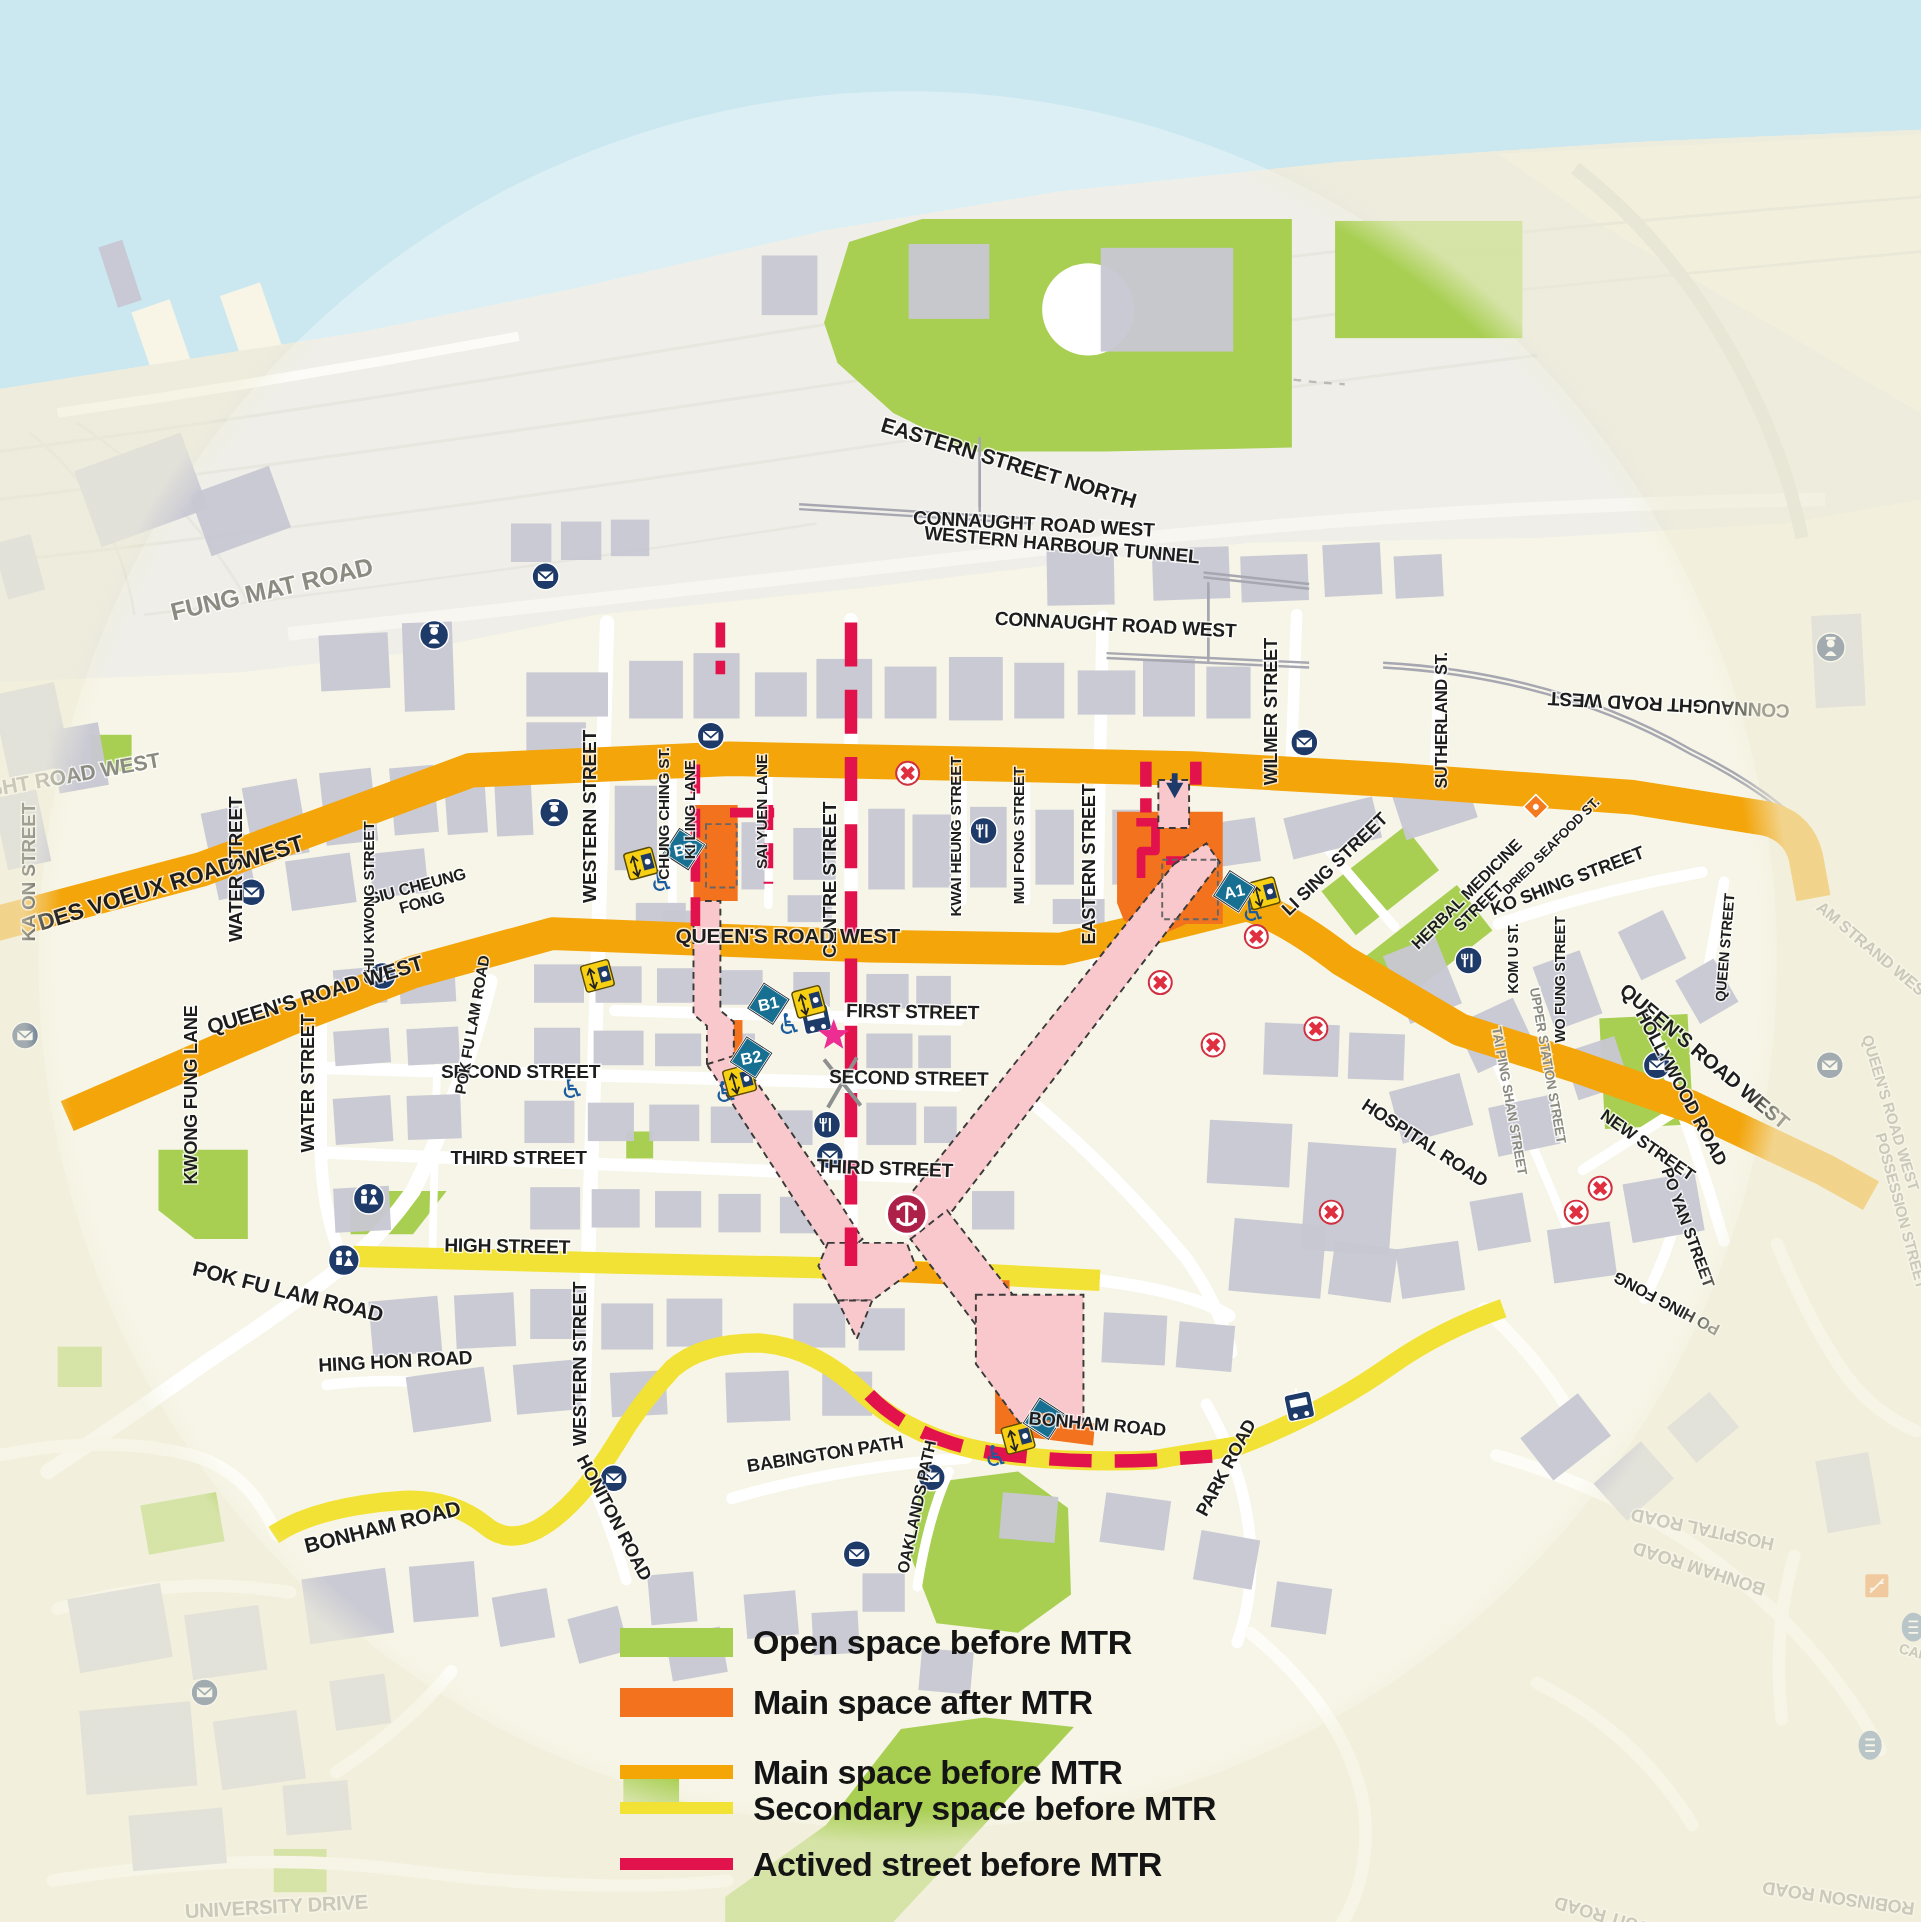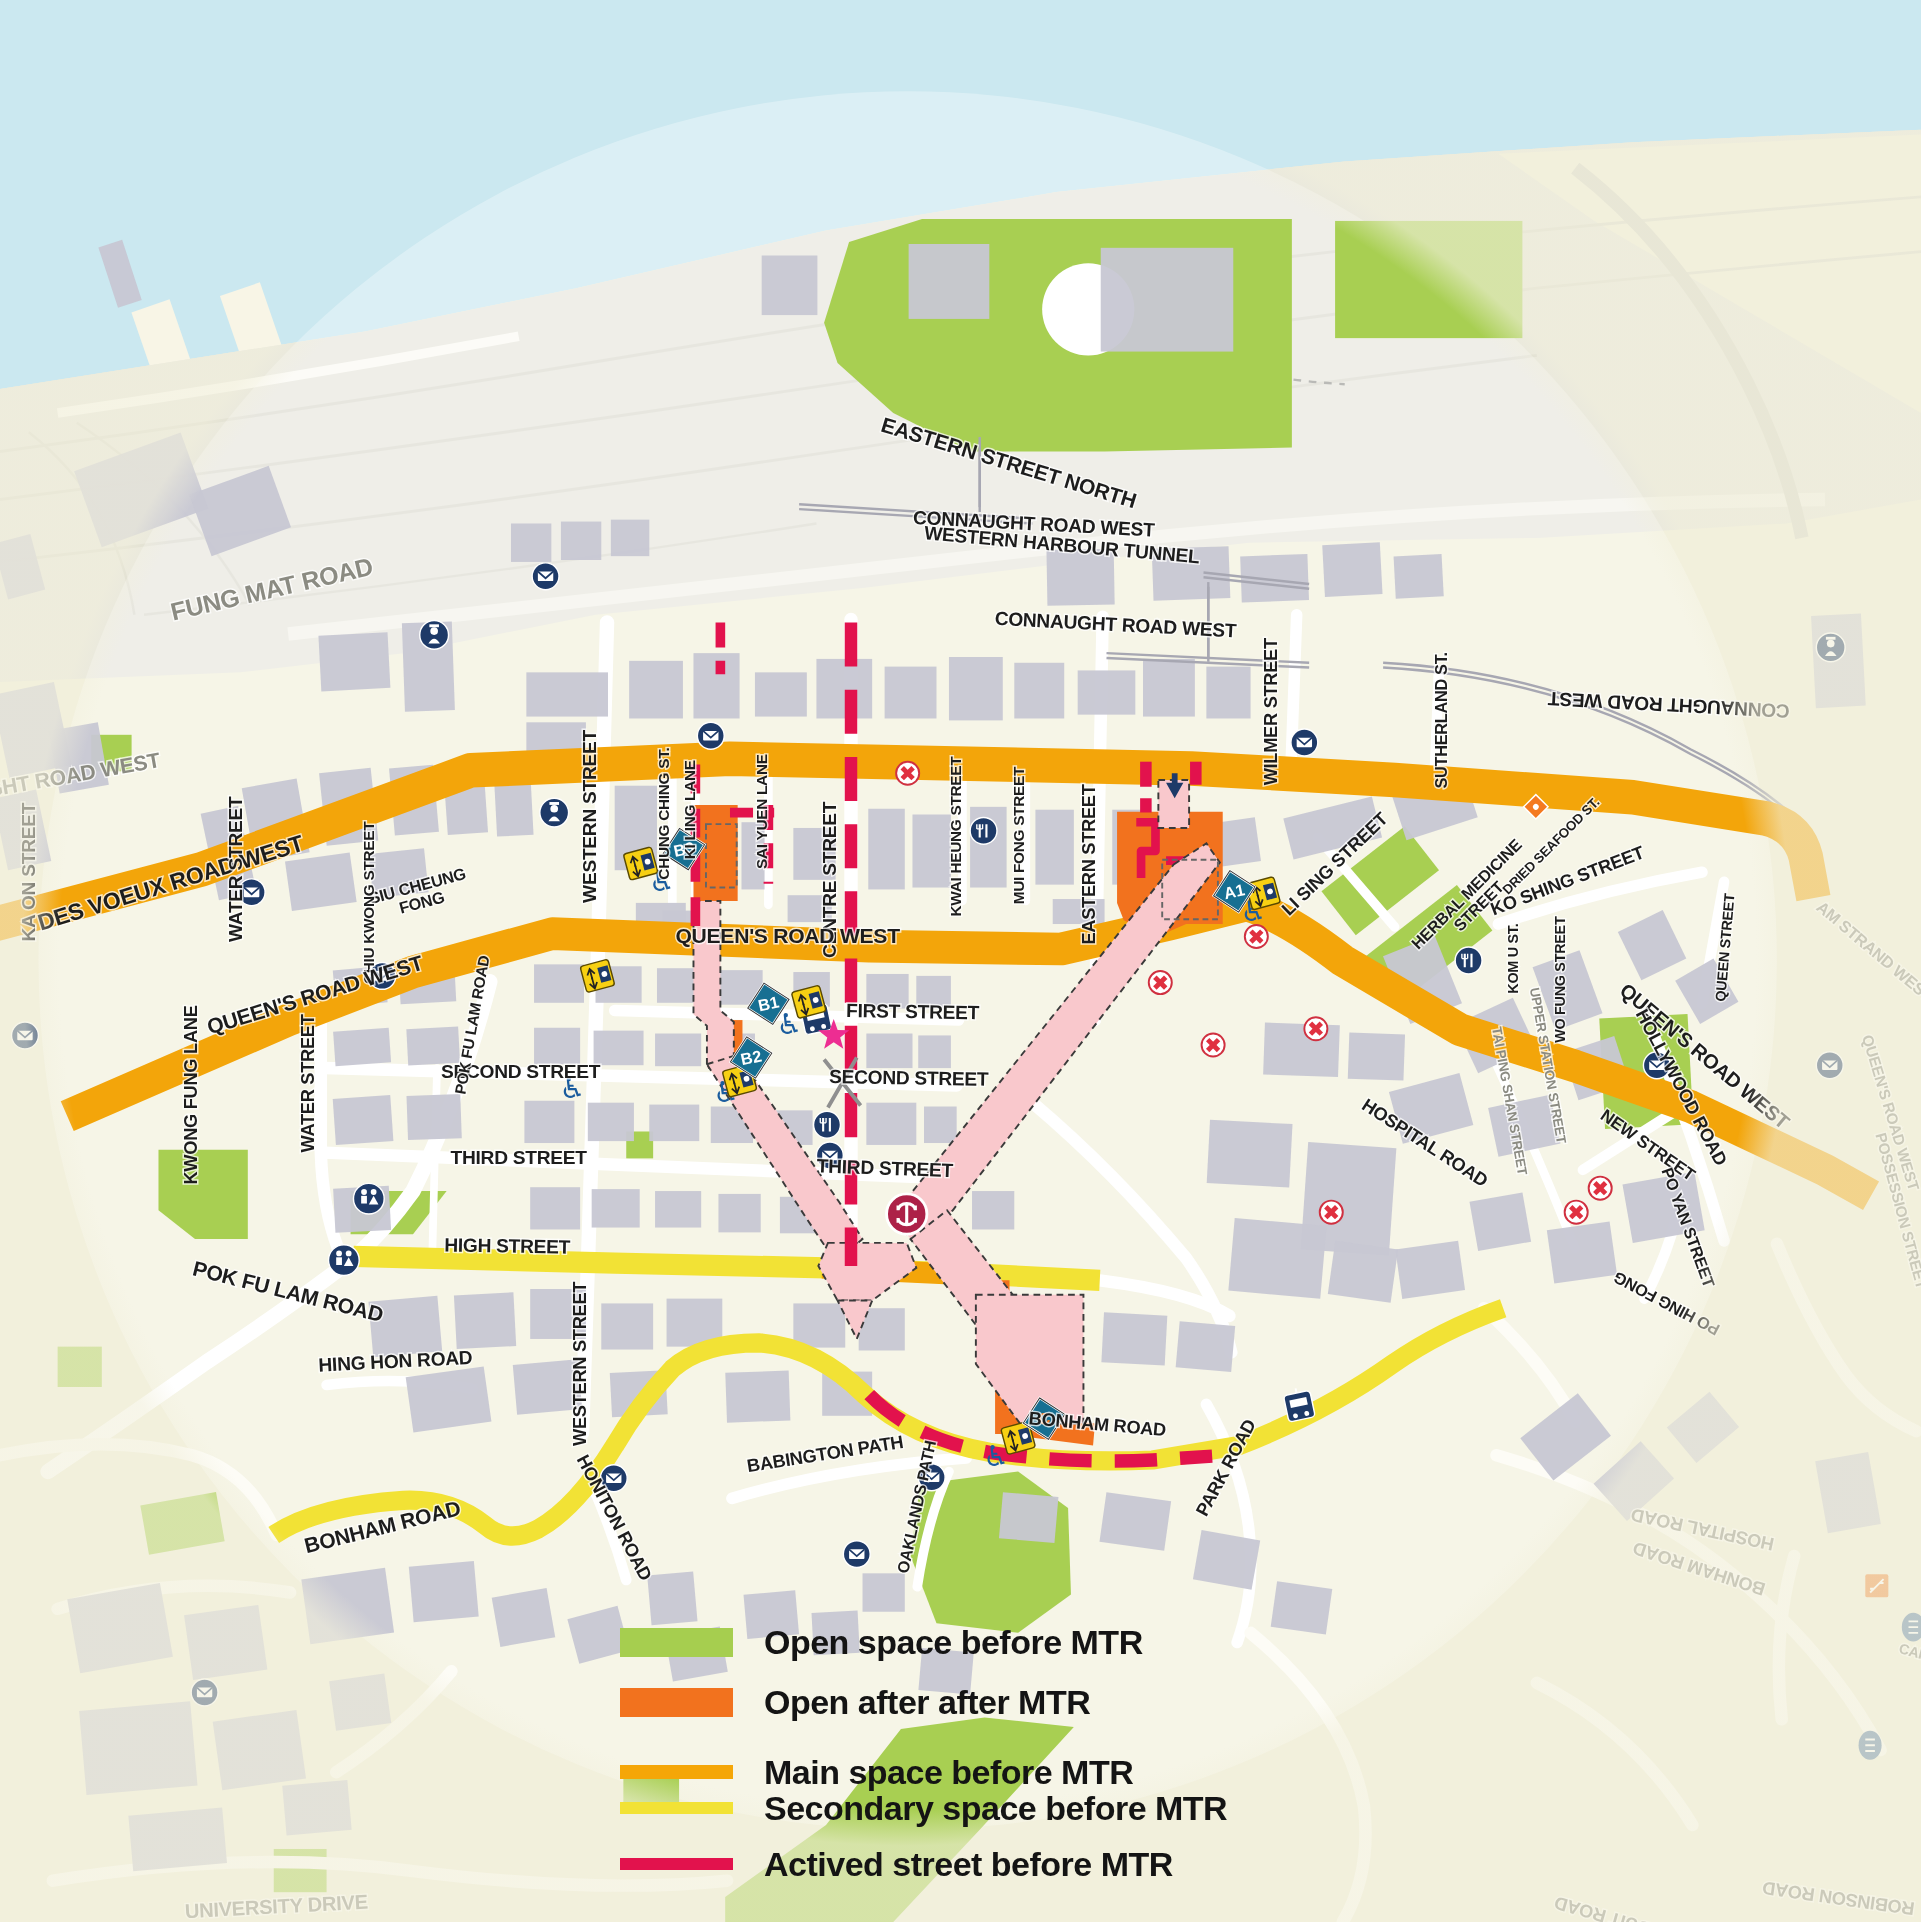--- a/index.html
+++ b/index.html
@@ -3,21 +3,21 @@
 <meta charset="utf-8">
 <style>
   html,body{margin:0;padding:0;background:#ddd}
   #stage{position:relative;width:1921px;height:1922px;overflow:hidden;background:#f2f0dc;
          font-family:"Liberation Sans",sans-serif}
   #m{position:absolute;left:0;top:0}
   #legend{position:absolute;left:620px;top:1625px;width:634px}
   .lg-row{position:absolute;left:0;display:flex;align-items:center}
   .sw{display:inline-block;width:113px;flex:0 0 113px}
   .sw-r1{height:29px}.sw-r2{height:29px}.sw-r3{height:13.4px}.sw-r4{height:11.5px}.sw-r5{height:11.5px}
-  .lg-label{margin-left:31px;font-weight:bold;font-size:34px;color:#141414;
+  .lg-label{margin-left:20px;font-weight:bold;font-size:34px;color:#141414;
             letter-spacing:-0.5px;white-space:nowrap;line-height:1}
 </style>
 </head>
 <body>
 
 <div id="stage">
   <svg id="m" width="1921" height="1922" viewBox="0 0 2000 2001">
       <defs>
         <radialGradient id="fog" gradientUnits="userSpaceOnUse" cx="945" cy="1000" r="2400">
           <stop offset="0" stop-color="#f2f0dc" stop-opacity="0"></stop>
@@ -775,21 +775,21 @@
       <rect x="0" y="0" width="2000" height="2001" fill="url(#fog)" clip-path="url(#landclip)"></rect>
     </svg>
 
   <div id="legend">
     <div class="lg-row" style="top:0px">
       <span class="sw sw-r1" style="background: rgb(166, 206, 79);"></span>
       <span class="lg-label">Open space before MTR</span>
     </div>
     <div class="lg-row" style="top:60px">
       <span class="sw sw-r2" style="background: rgb(242, 114, 30);"></span>
-      <span class="lg-label">Open after after MTR</span>
+      <span class="lg-label">Main space after MTR</span>
     </div>
     <div class="lg-row" style="top:130px">
       <span class="sw sw-r3" style="background: rgb(245, 166, 7);"></span>
       <span class="lg-label">Main space before MTR</span>
     </div>
     <div class="lg-row" style="top:166px">
       <span class="sw sw-r4" style="background: rgb(242, 226, 53);"></span>
       <span class="lg-label">Secondary space before MTR</span>
     </div>
     <div class="lg-row" style="top:222px">

